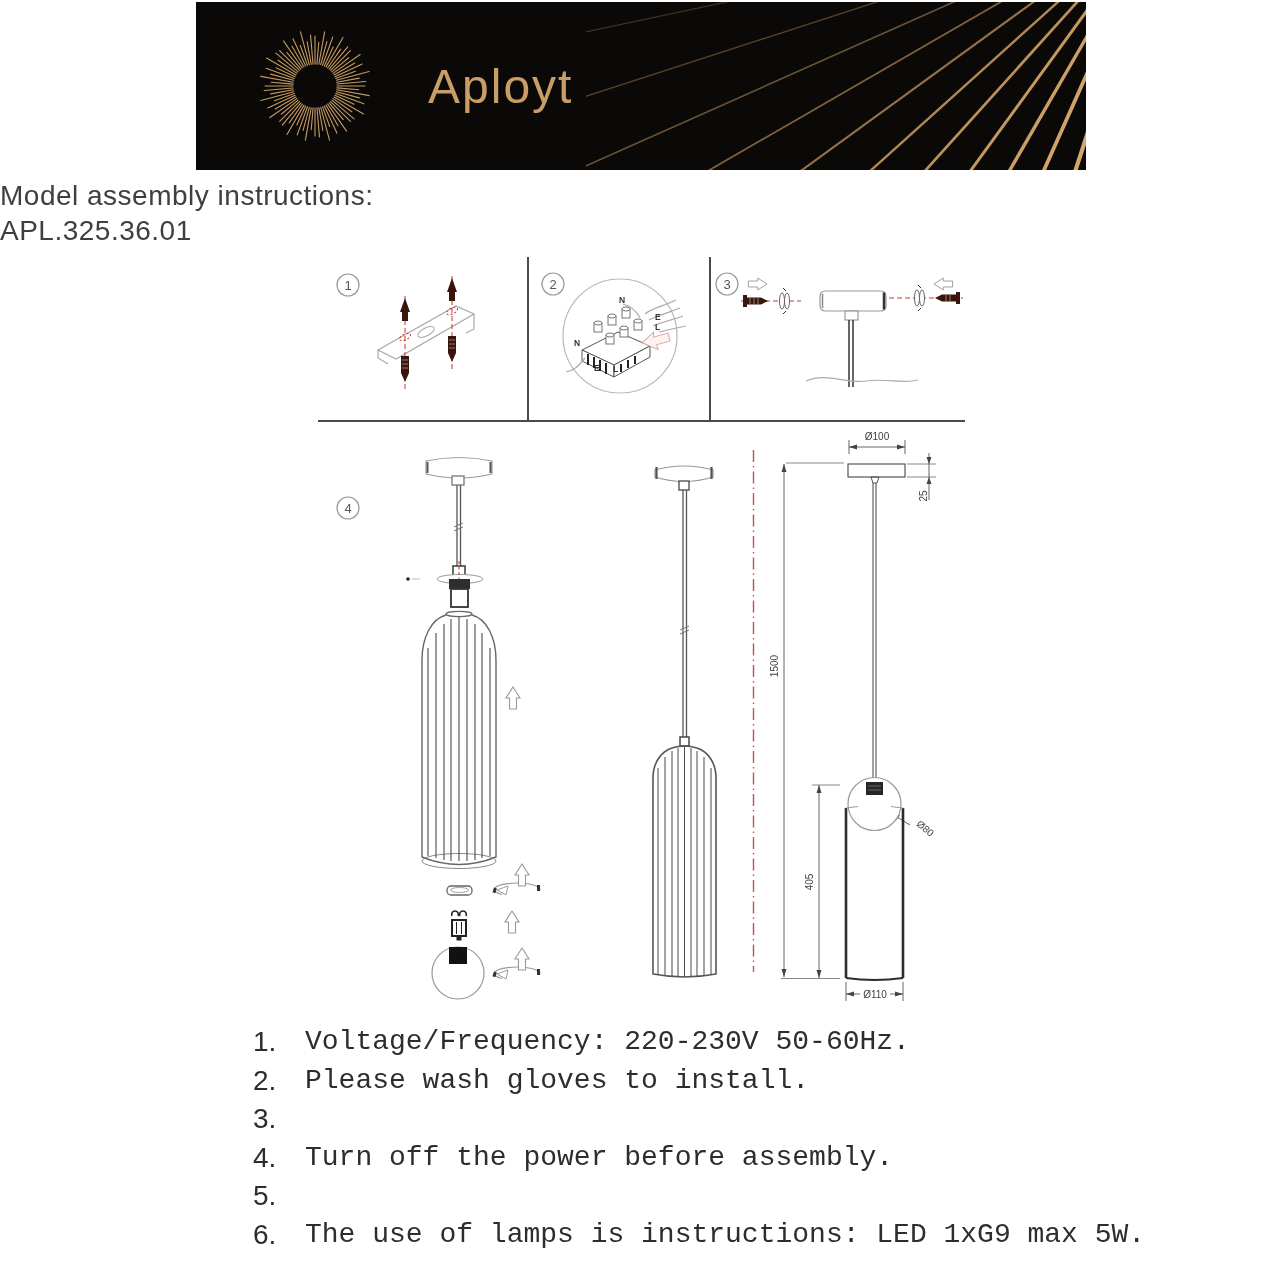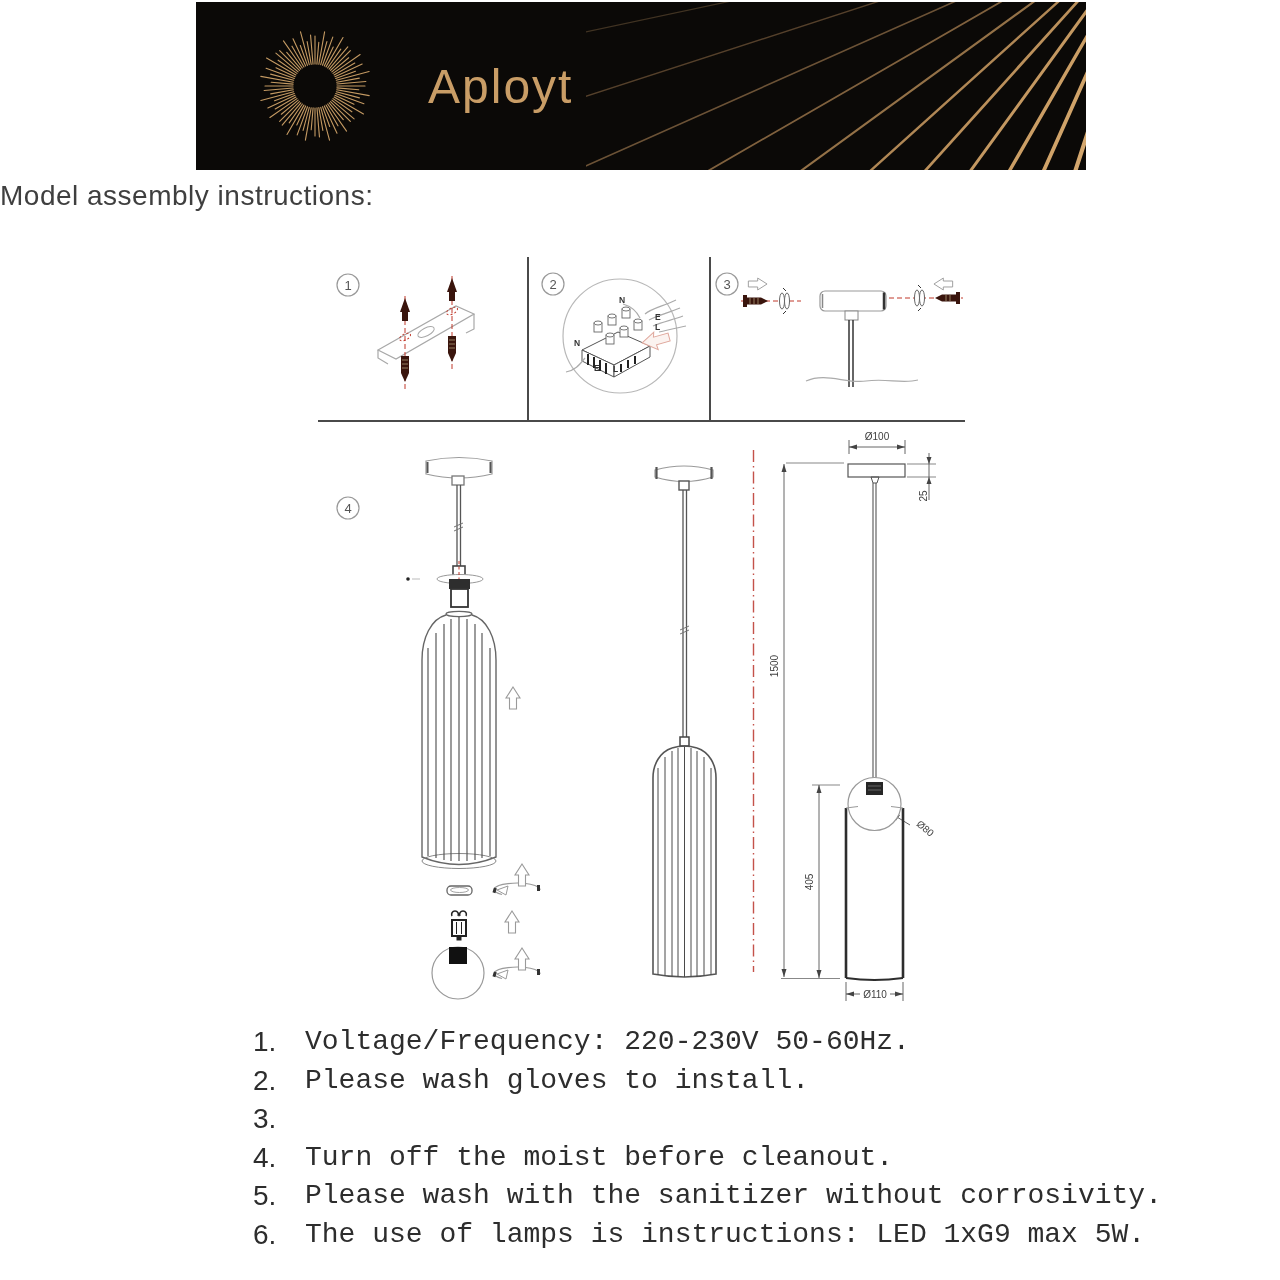--- a/index.html
+++ b/index.html
@@ -67,20 +67,21 @@
         <line x1="574" y1="-92" x2="-119" y2="308" stroke="#957148" stroke-width="1.8" opacity=".85"></line>
         <line x1="574" y1="-92" x2="-157" y2="234" stroke="#856542" stroke-width="1.6" opacity=".8"></line>
         <line x1="574" y1="-92" x2="-187" y2="155" stroke="#75593b" stroke-width="1.4" opacity=".7"></line>
         <line x1="574" y1="-92" x2="-208" y2="74" stroke="#665036" stroke-width="1.2" opacity=".6"></line>
       </g>
     </svg>
   </div>
 
   <div class="title-block">
     <div class="title-line">Model assembly instructions:</div>
+    <div class="title-line">APL.325.36.01</div>
   </div>
 
   <svg class="diagrams" width="1280" height="1280" viewBox="0 0 1280 1280">
     <defs>
       <g id="arrowUp">
         <path d="M0,-13 L7,-2 L3.5,-2 L3.5,9 L-3.5,9 L-3.5,-2 L-7,-2 Z" fill="#ffffff" stroke="#9a9a9a" stroke-width="1.1"></path>
       </g>
       <g id="twist">
         <path d="M 23,1 A 23,6.5 0 1 0 -15,5.5" fill="none" stroke="#9a9a9a" stroke-width="1.1"></path>
         <polygon points="-20,1 -9,-3 -11,6" fill="#ffffff" stroke="#9a9a9a" stroke-width="1"></polygon>
@@ -402,25 +403,24 @@
     </div>
     <div class="inst-row">
       <span class="inst-num">2.</span>
       <span class="inst-txt">Please wash gloves to install.</span>
     </div>
     <div class="inst-row">
       <span class="inst-num">3.</span>
     </div>
     <div class="inst-row">
       <span class="inst-num">4.</span>
-      <span class="inst-txt">Turn off the moist before cleanout.</span>
+      <span class="inst-txt">Turn off the power before assembly.</span>
     </div>
     <div class="inst-row">
       <span class="inst-num">5.</span>
-      <span class="inst-txt">Please wash with the sanitizer without corrosivity.</span>
     </div>
     <div class="inst-row">
       <span class="inst-num">6.</span>
       <span class="inst-txt">The use of lamps is instructions: LED 1xG9 max 5W.</span>
     </div>
   </div>
 
 </div>
 
 </body></html>

